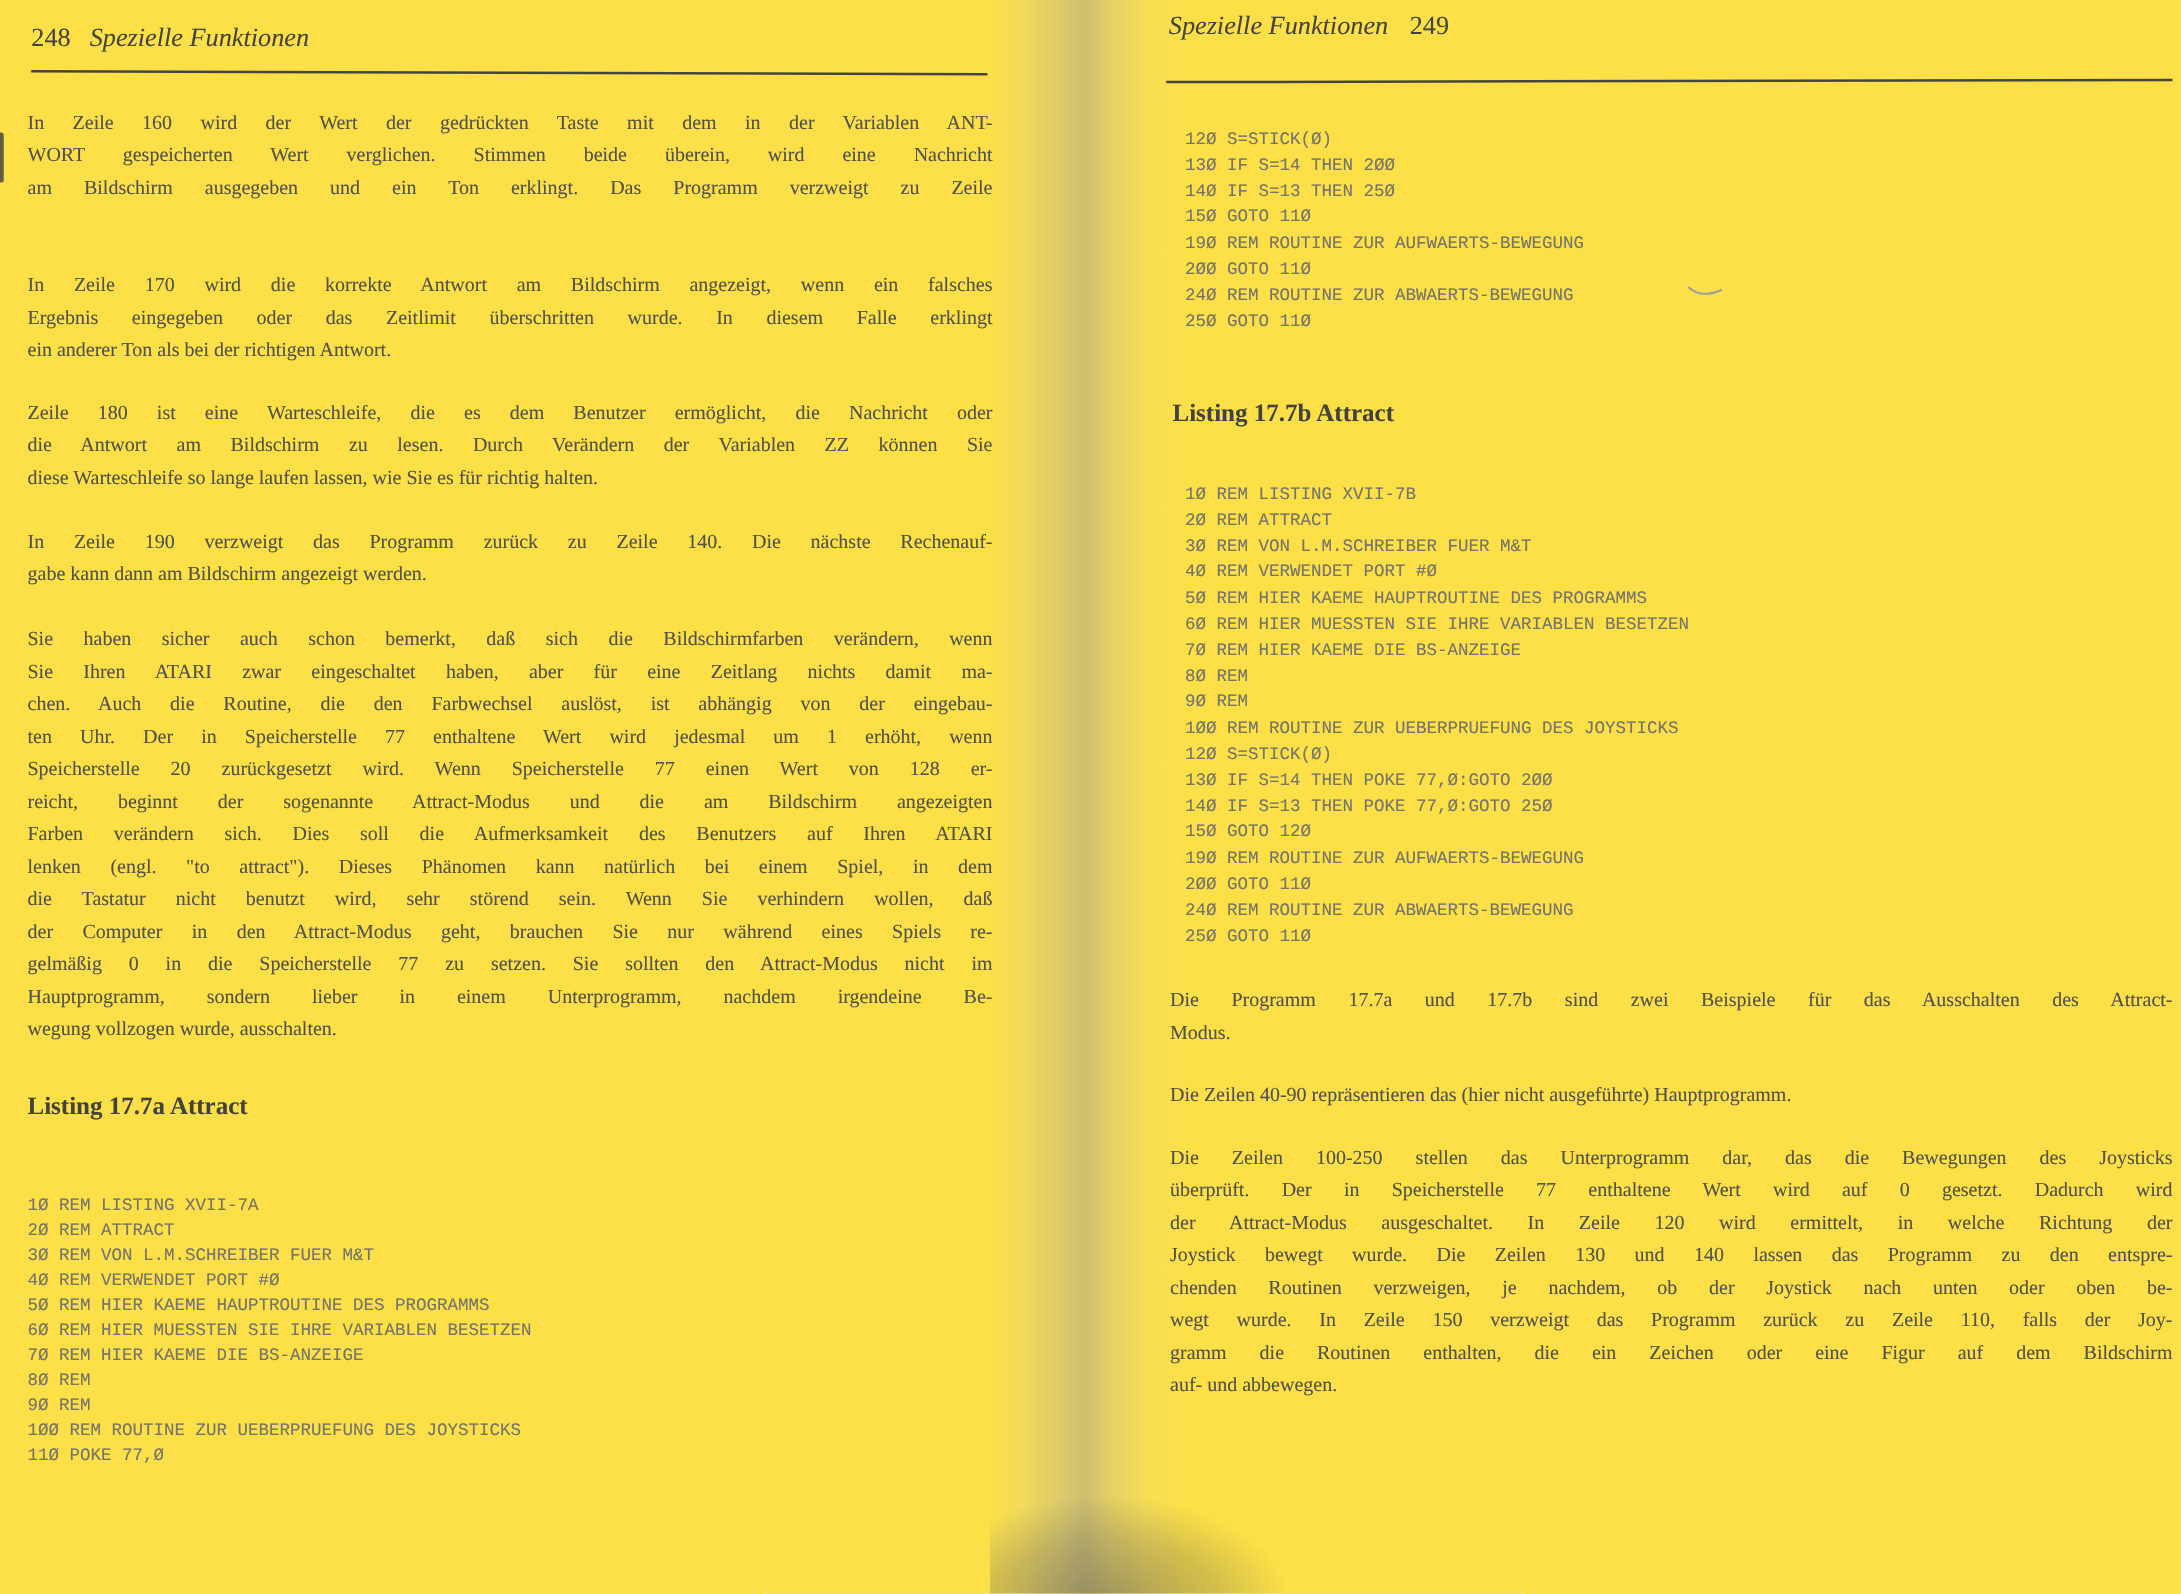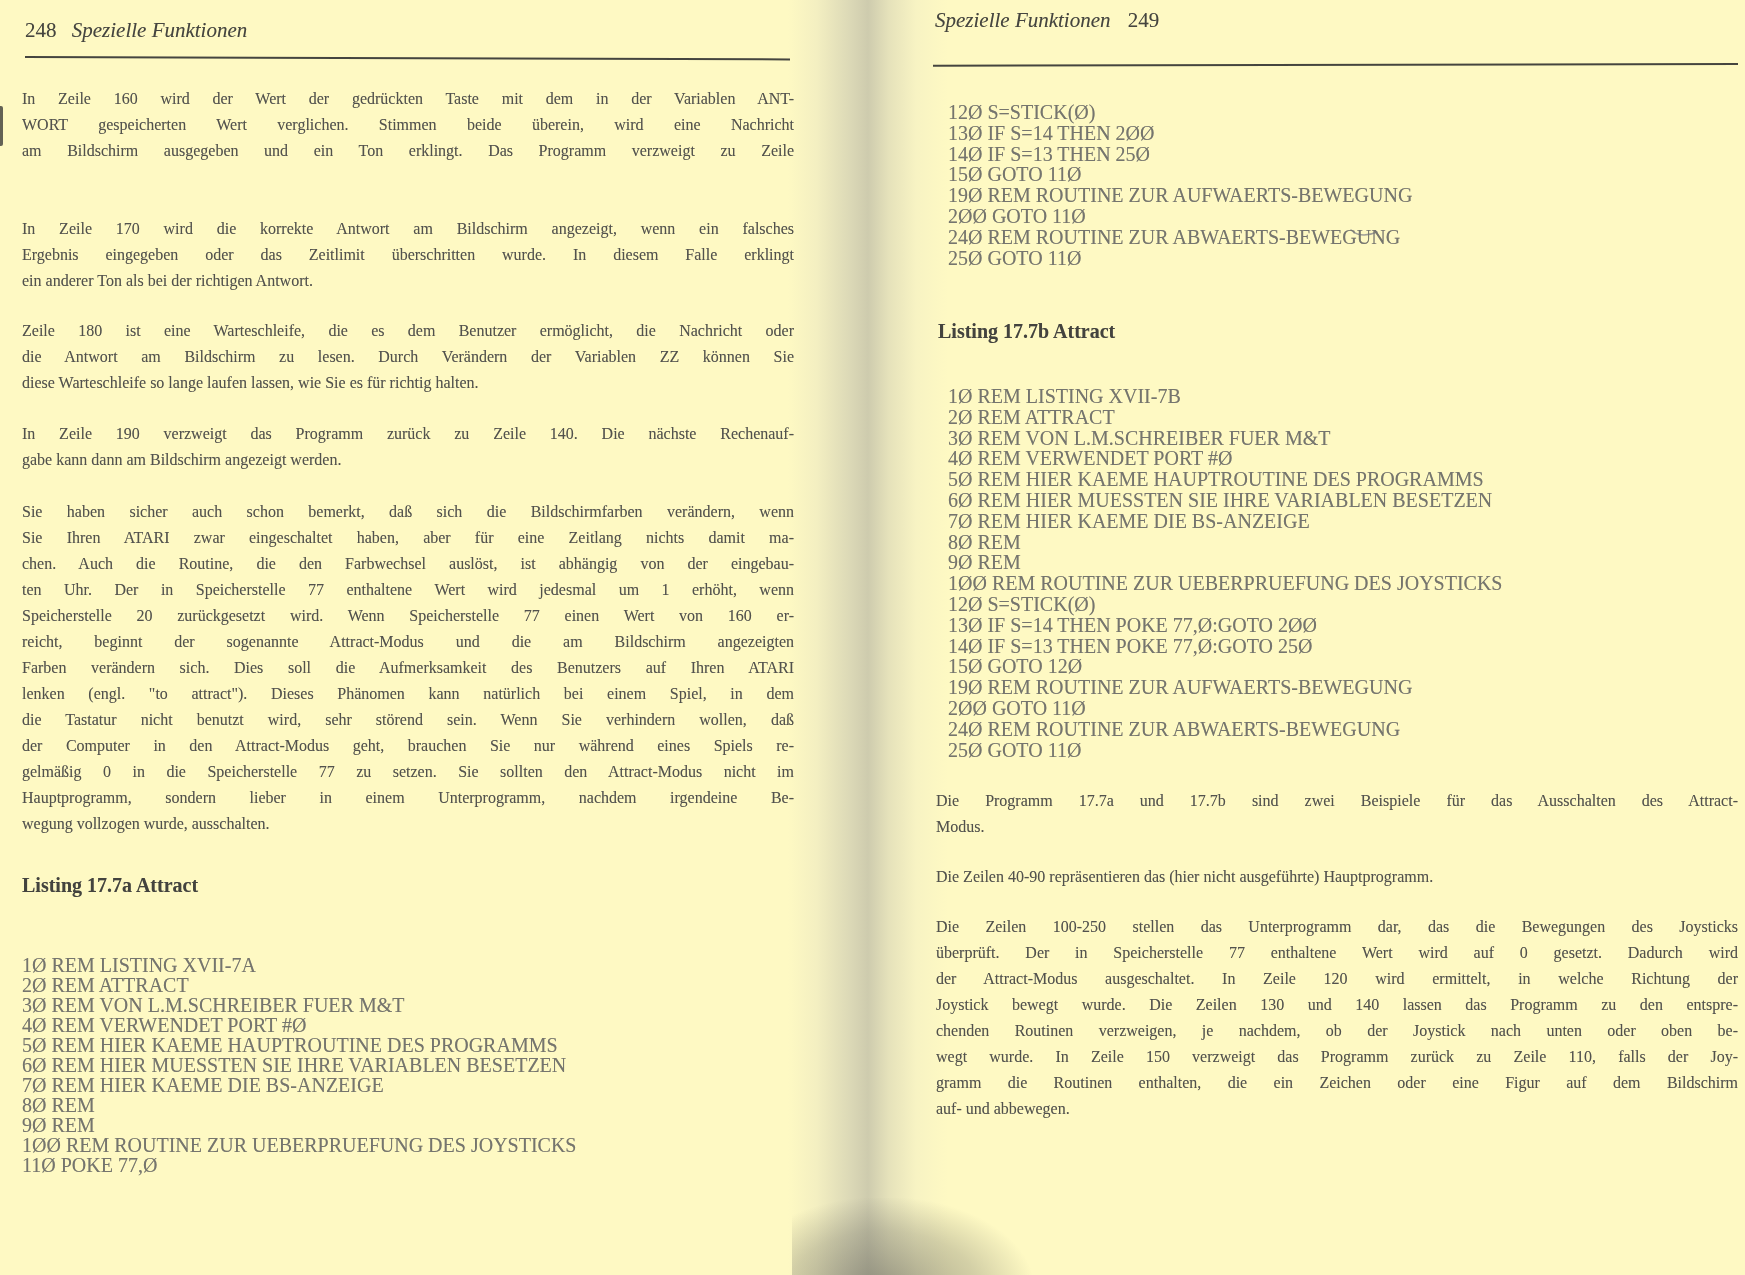--- a/index.html
+++ b/index.html
@@ -1,18 +1,18 @@
 <!DOCTYPE html>
 <html><head>
 <meta charset="utf-8">
 <style>
   html,body{margin:0;padding:0;background:#e9e9e6;}
   .scan{
     position:relative;width:1745px;height:1275px;margin:0 auto;
-    background:#fef9c3;overflow:hidden;
+    background:#fde047;overflow:hidden;
     font-family:"Liberation Serif","DejaVu Serif",serif;
     color:#52524d;
   }
   
   .gutter{
     position:absolute;left:788px;top:0;width:160px;height:1275px;
     background:linear-gradient(90deg,
       rgba(188,188,183,0) 0%,
       rgba(188,188,183,0.16) 18%,
       rgba(170,170,165,0.40) 38%,
@@ -40,22 +40,22 @@
   .hdr .ital{font-style:italic;}
   .rule{position:absolute;height:2px;background:#45453f;}
   .rule.l{transform:rotate(0.18deg);transform-origin:left center;}
   .rule.r{transform:rotate(-0.12deg);transform-origin:right center;}
   .para{position:absolute;font-size:16px;}
   .jline{height:26px;line-height:26px;text-align:justify;text-align-last:justify;white-space:normal;}
   .jline.last{text-align-last:left;}
   .listing-h{position:absolute;font-size:20px;font-weight:bold;color:#43433e;white-space:nowrap;}
   .code{
     position:absolute;
-    font-family:Liberation Serif, serif;
-    font-size:20px;color:#75756e;white-space:pre;
+    font-family:Liberation Mono, monospace;
+    font-size:14px;color:#75756e;white-space:pre;
   }
   .cline{height:20px;line-height:20px;white-space:pre;}
   .code-r .cline{height:20.8px;line-height:20.8px;}
 </style>
 </head>
 <body>
 
 <div class="scan">
 
   <div class="gutter"></div>
@@ -91,21 +91,21 @@
       </div>
     <div class="para" style="left:22px;top:421px;width:772px;">
         <div class="jline">In Zeile 190 verzweigt das Programm zurück zu Zeile 140. Die nächste Rechenauf-</div>
         <div class="jline last">gabe kann dann am Bildschirm angezeigt werden.</div>
       </div>
     <div class="para" style="left:22px;top:499px;width:772px;">
         <div class="jline">Sie haben sicher auch schon bemerkt, daß sich die Bildschirmfarben verändern, wenn</div>
         <div class="jline">Sie Ihren ATARI zwar eingeschaltet haben, aber für eine Zeitlang nichts damit ma-</div>
         <div class="jline">chen. Auch die Routine, die den Farbwechsel auslöst, ist abhängig von der eingebau-</div>
         <div class="jline">ten Uhr. Der in Speicherstelle 77 enthaltene Wert wird jedesmal um 1 erhöht, wenn</div>
-        <div class="jline">Speicherstelle 20 zurückgesetzt wird. Wenn Speicherstelle 77 einen Wert von 160 er-</div>
+        <div class="jline">Speicherstelle 20 zurückgesetzt wird. Wenn Speicherstelle 77 einen Wert von 128 er-</div>
         <div class="jline">reicht, beginnt der sogenannte Attract-Modus und die am Bildschirm angezeigten</div>
         <div class="jline">Farben verändern sich. Dies soll die Aufmerksamkeit des Benutzers auf Ihren ATARI</div>
         <div class="jline">lenken (engl. "to attract"). Dieses Phänomen kann natürlich bei einem Spiel, in dem</div>
         <div class="jline">die Tastatur nicht benutzt wird, sehr störend sein. Wenn Sie verhindern wollen, daß</div>
         <div class="jline">der Computer in den Attract-Modus geht, brauchen Sie nur während eines Spiels re-</div>
         <div class="jline">gelmäßig 0 in die Speicherstelle 77 zu setzen. Sie sollten den Attract-Modus nicht im</div>
         <div class="jline">Hauptprogramm, sondern lieber in einem Unterprogramm, nachdem irgendeine Be-</div>
         <div class="jline last">wegung vollzogen wurde, ausschalten.</div>
       </div>
 

